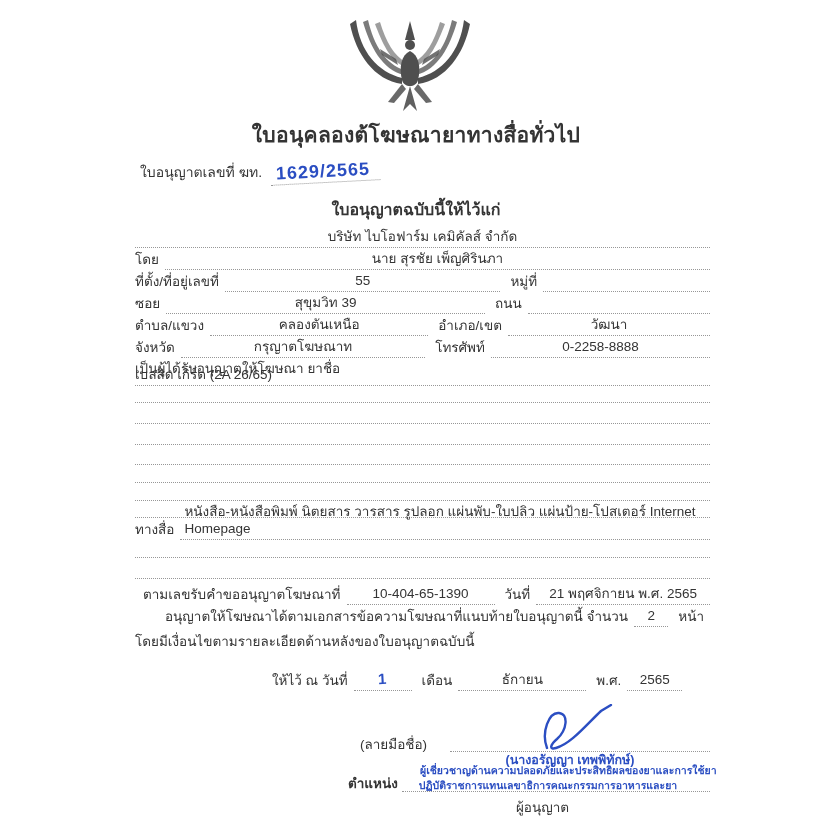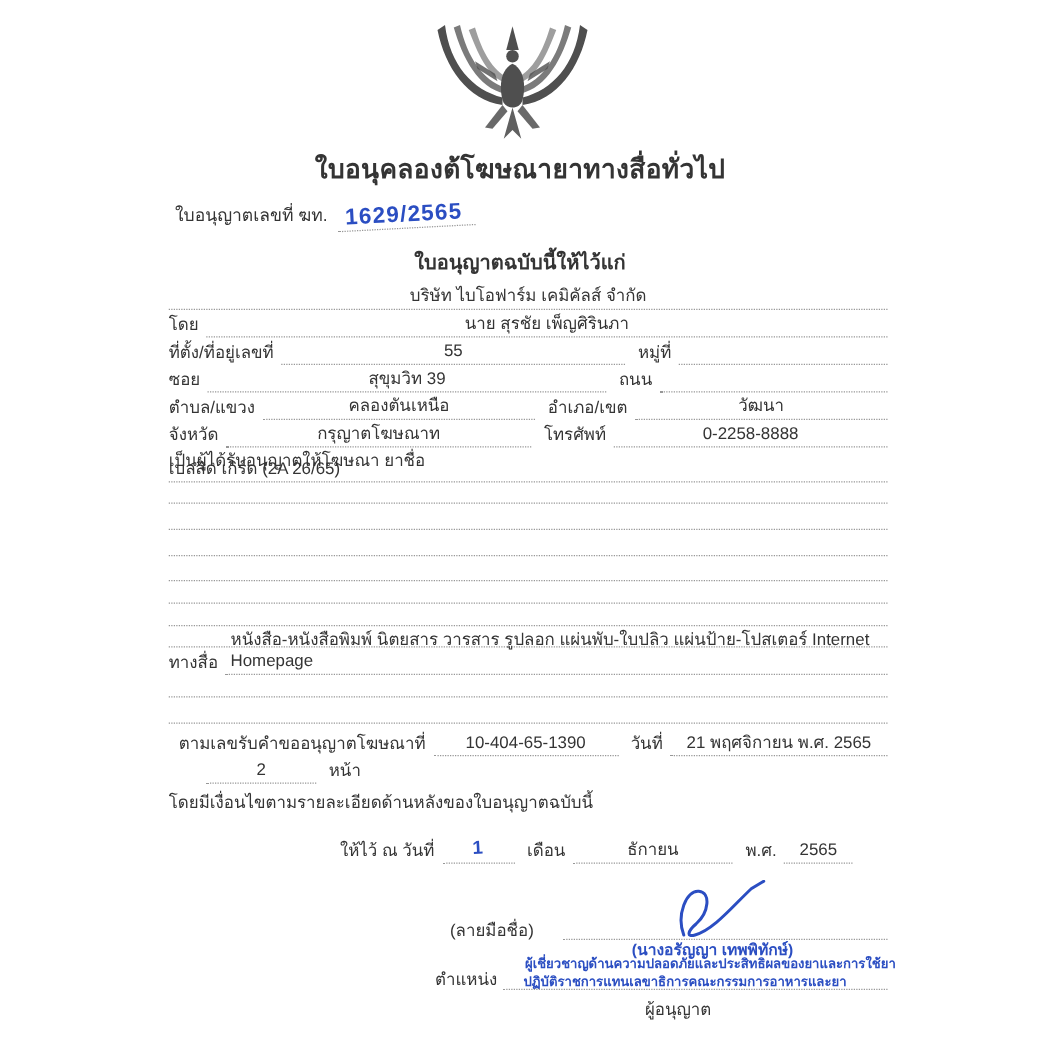--- a/index.html
+++ b/index.html
@@ -126,20 +126,21 @@
   <div class="dotline" style="top:578px;"></div>
 
   <div class="row" style="top:585px;padding-left:8px;width:567px;">
     <span class="lbl">ตามเลขรับคำขออนุญาตโฆษณาที่</span>
     <span class="fld" style="flex:1.15;">10-404-65-1390</span>
     <span class="lbl mid">วันที่</span>
     <span class="fld" style="flex:1.35;">21  พฤศจิกายน  พ.ศ. 2565</span>
   </div>
 
   <div class="row" style="top:607px;padding-left:30px;width:545px;">
+    <span class="lbl">อนุญาตให้โฆษณาได้ตามเอกสารข้อความโฆษณาที่แนบท้ายใบอนุญาตนี้  จำนวน</span>
     <span class="fld" style="width:88px;">2</span>
     <span class="lbl mid">หน้า</span>
   </div>
 
   <div class="plain" style="top:630px;">โดยมีเงื่อนไขตามรายละเอียดด้านหลังของใบอนุญาตฉบับนี้</div>
 
   <div class="row" style="top:671px;left:272px;width:410px;">
     <span class="lbl">ให้ไว้ ณ วันที่</span>
     <span class="fld" style="width:58px;"><span class="hand" style="font-size:15px;">1</span></span>
     <span class="lbl mid">เดือน</span>
@@ -152,20 +153,20 @@
   <div class="abs" style="left:450px;top:751px;width:260px;border-top:1.5px dotted var(--line);"></div>
 
   <div class="abs" style="left:537px;top:704px;width:92px;height:48px;">
     <svg viewBox="0 0 92 48" width="92" height="48">
       <path d="M10,44 C4,28 12,8 22,9 C32,10 30,26 20,35 C13,41 12,46 19,44 C34,40 50,20 64,7 L74,1" fill="none" stroke="#2b4ec2" stroke-width="2.4" stroke-linecap="round"></path>
     </svg>
   </div>
 
   <div class="abs center stamp signame" style="left:455px;top:750px;width:230px;">(นางอรัญญา  เทพพิทักษ์)</div>
 
-  <div class="abs" style="left:348px;top:772px;font-size:13.5px;">ตำแหน่ง</div>
+  <div class="abs" style="left:348px;top:772px;font-size:13.5px;font-weight:bold;">ตำแหน่ง</div>
   <div class="abs center stamp stamp-sm" style="left:420px;top:762px;width:296px;">ผู้เชี่ยวชาญด้านความปลอดภัยและประสิทธิผลของยาและการใช้ยา</div>
   <div class="abs center stamp stamp-sm" style="left:400px;top:777px;width:296px;">ปฏิบัติราชการแทนเลขาธิการคณะกรรมการอาหารและยา</div>
   <div class="abs" style="left:402px;top:791px;width:308px;border-top:1.5px dotted var(--line);"></div>
 
   <div class="abs center" style="left:435px;top:796px;width:215px;font-size:13.5px;">ผู้อนุญาต</div>
 
 </div>
 
 </body></html>

